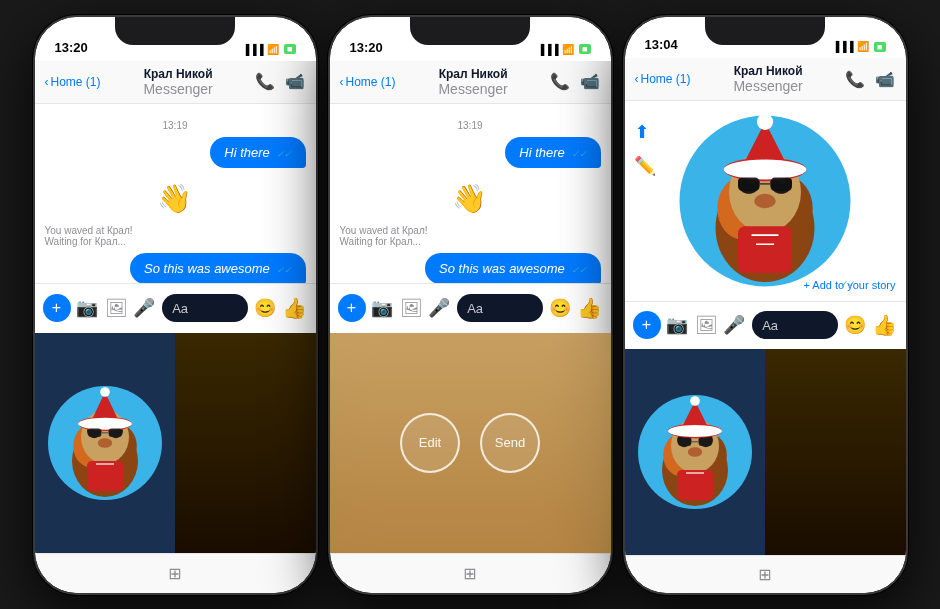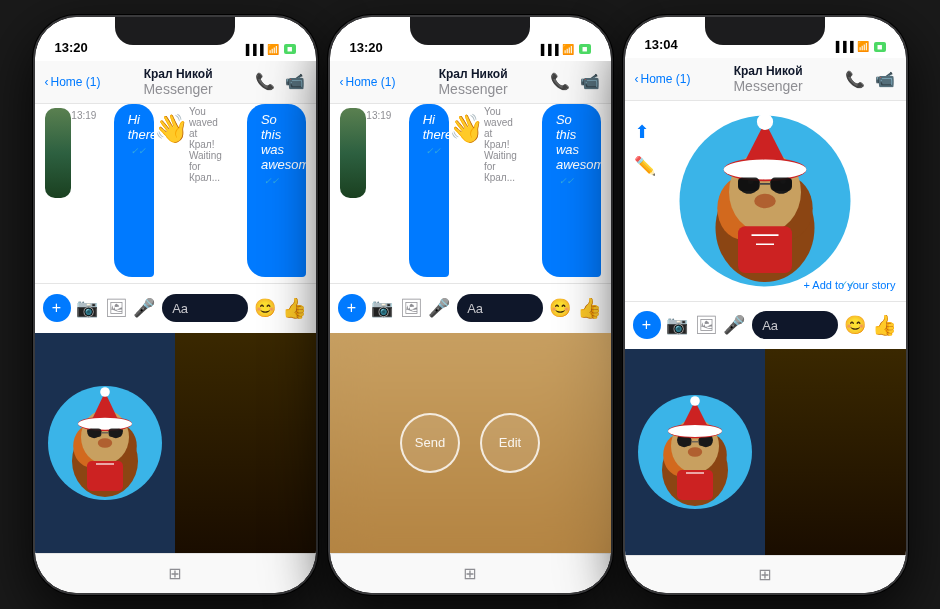--- a/index.html
+++ b/index.html
@@ -106,20 +106,21 @@
       gap: 10px;
       color: #007aff;
       font-size: 16px;
     }
     
     .chat-area {
       flex: 1;
       background: #fff;
       overflow: hidden;
       display: flex;
+      flex-direction: column;
       padding: 0 10px;
     }
     .photo-preview {
       width: 100%;
       height: 100px;
       background: linear-gradient(180deg, #6b8f5e 0%, #4a7040 50%, #2d5a27 100%);
       border-radius: 12px;
       margin-bottom: 6px;
       overflow: hidden;
     }
@@ -444,24 +445,24 @@
           <span style="color:#c7c7cc;">Aa</span>
         </div>
         <span class="input-icon">😊</span>
         <span class="thumb-btn">👍</span>
       </div>
 
       <div style="position:relative;flex:1;">
         <div style="width:100%;height:220px;background:linear-gradient(180deg,#c8a060,#a06820);position:relative;">
           <div class="blur-overlay">
             <div class="action-btn">
-              <span>Send</span>
+              <span>Edit</span>
             </div>
             <div class="action-btn">
-              <span>Edit</span>
+              <span>Send</span>
             </div>
           </div>
         </div>
       </div>
 
       <div class="apps-bar">
         <span class="apps-icon">⊞</span>
       </div>
     </div>
   </div>

